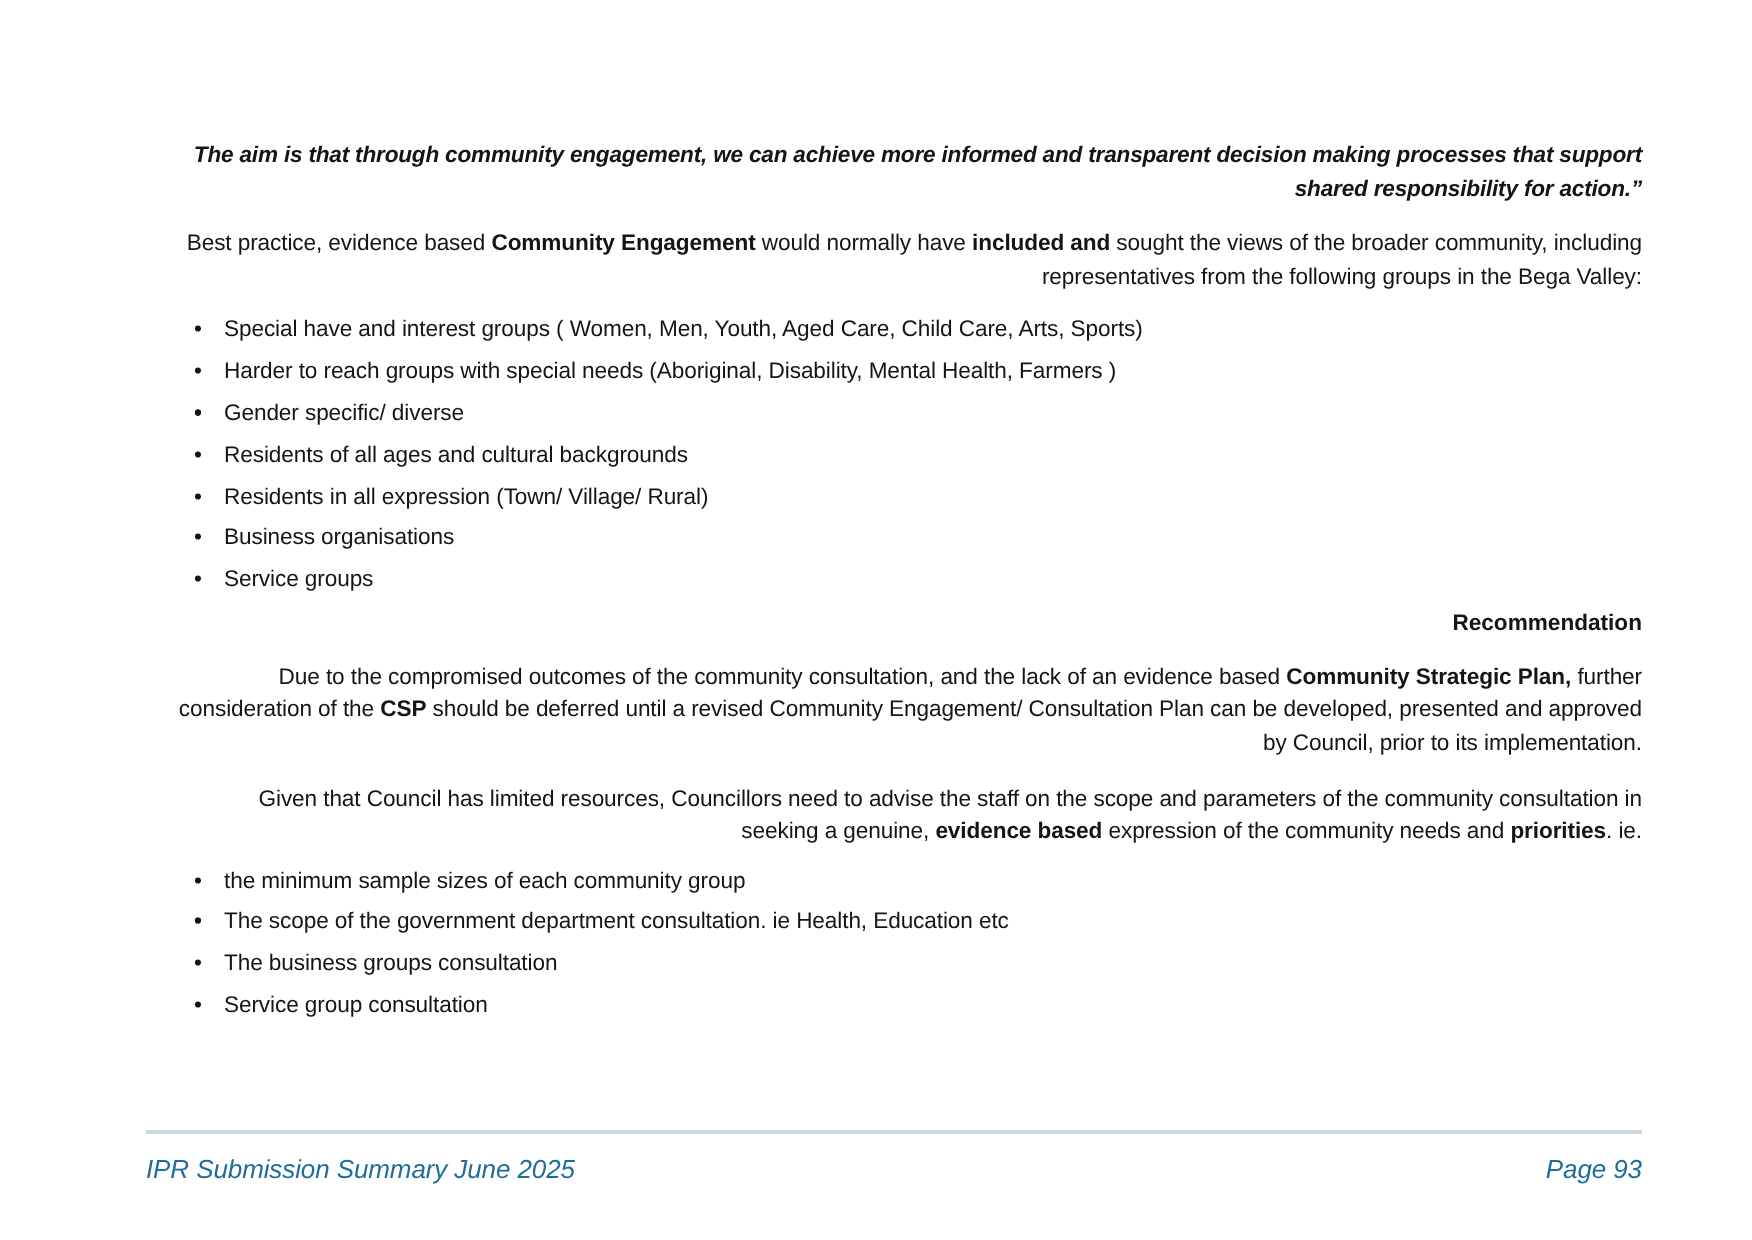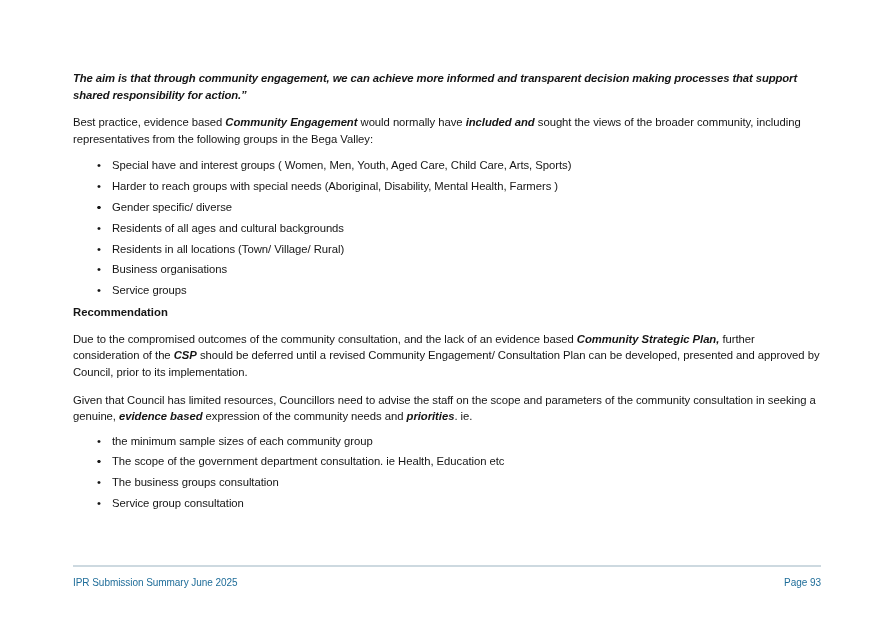--- a/index.html
+++ b/index.html
@@ -23,24 +23,25 @@
     background: #ffffff;
     box-sizing: border-box;
   }
   .content {
     position: absolute;
     left: 73px;
     top: 70px;
     width: 748px;
   }
   p {
-    margin: 0 0 0 0;
+    margin: 0 0 0 15px;
     font-size: 11.3px;
     line-height: 16.6px;
     color: #151515;
+    text-align: right;
   }
   .quote-para {
     font-style: italic;
     font-weight: bold;
     font-size: 11.3px;
     line-height: 16.6px;
     letter-spacing: -0.1px;
     margin-bottom: 11px;
   }
   .body-para {
@@ -51,21 +52,20 @@
     margin-bottom: 9px;
   }
   .heading-para {
     font-weight: bold;
     font-size: 11.3px;
     line-height: 16.6px;
     margin-bottom: 10px;
   }
   b, strong {
     font-weight: bold;
-    font-style: italic;
   }
   ul.bullets {
     list-style: none;
     margin: 0 0 6px 0;
     padding: 0;
   }
   ul.bullets li {
     position: relative;
     padding-left: 39px;
     font-size: 11.3px;
@@ -97,23 +97,24 @@
     border: 0;
   }
   .footer {
     position: absolute;
     left: 73px;
     top: 577px;
     width: 748px;
     display: flex;
     justify-content: space-between;
     align-items: flex-end;
-    font-size: 10px;
+    font-size: 13px;
     color: #1f6d99;
     letter-spacing: -0.05px;
+    font-style: italic;
   }
   .footer-left, .footer-right {
     white-space: nowrap;
   }
 </style>
 </head>
 <body>
 
 <div class="page">
 
@@ -123,21 +124,21 @@
 
     <p class="body-para"><span>Best practice, evidence based </span><b>Community Engagement</b><span> would normally have </span><b>included and</b><span> sought the views of the broader community, including representatives from the following groups in the Bega Valley:</span></p>
 
     <ul class="bullets list-one">
       <li><span class="marker">•</span><span>Special have and interest groups ( Women, Men, Youth, Aged Care, Child Care, Arts, Sports)</span></li>
       <li><span class="marker">•</span><span>Harder to reach groups with special needs (Aboriginal, Disability, Mental Health, Farmers )</span></li>
       <li><span class="marker">•</span></li>
       <li><span class="marker">•</span></li>
       <li><span class="marker">•</span><span>Gender specific/ diverse</span></li>
       <li><span class="marker">•</span><span>Residents of all ages and cultural backgrounds</span></li>
-      <li><span class="marker">•</span><span>Residents in all locations (Town/ Village/ Rural)</span></li>
+      <li><span class="marker">•</span><span>Residents in all expression (Town/ Village/ Rural)</span></li>
       <li><span class="marker">•</span><span>Business organisations</span></li>
       <li><span class="marker">•</span><span>Service groups</span></li>
     </ul>
 
     <p class="heading-para">Recommendation</p>
 
     <p class="body-para"><span>Due to the compromised outcomes of the community consultation, and the lack of an evidence based </span><b>Community Strategic Plan,</b><span> further consideration of the </span><b>CSP</b><span> should  be deferred until a revised Community Engagement/ Consultation Plan can be developed, presented and approved by Council, prior to its implementation.</span></p>
 
 
     <p class="body-para tight"><span>Given that Council has limited resources, Councillors need to advise the staff on the scope and parameters of the community consultation in seeking a genuine, </span><b>evidence based</b><span> expression of the community needs and </span><b>priorities</b><span>. ie.</span></p>

